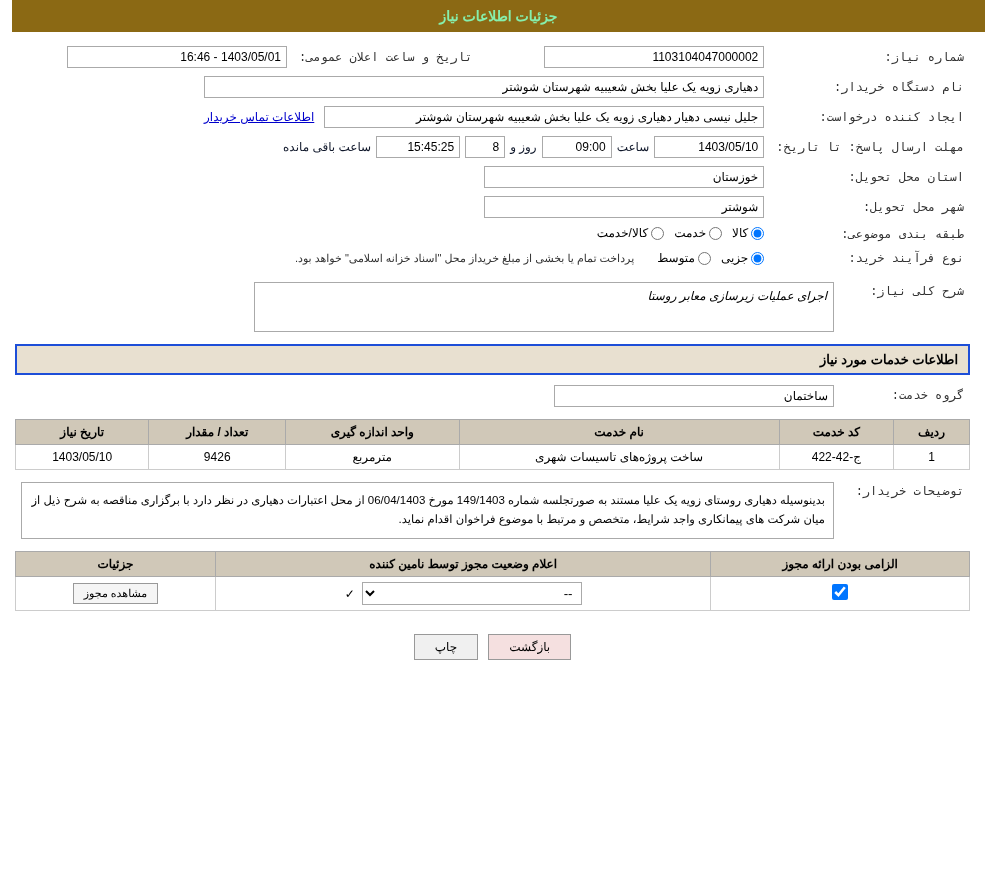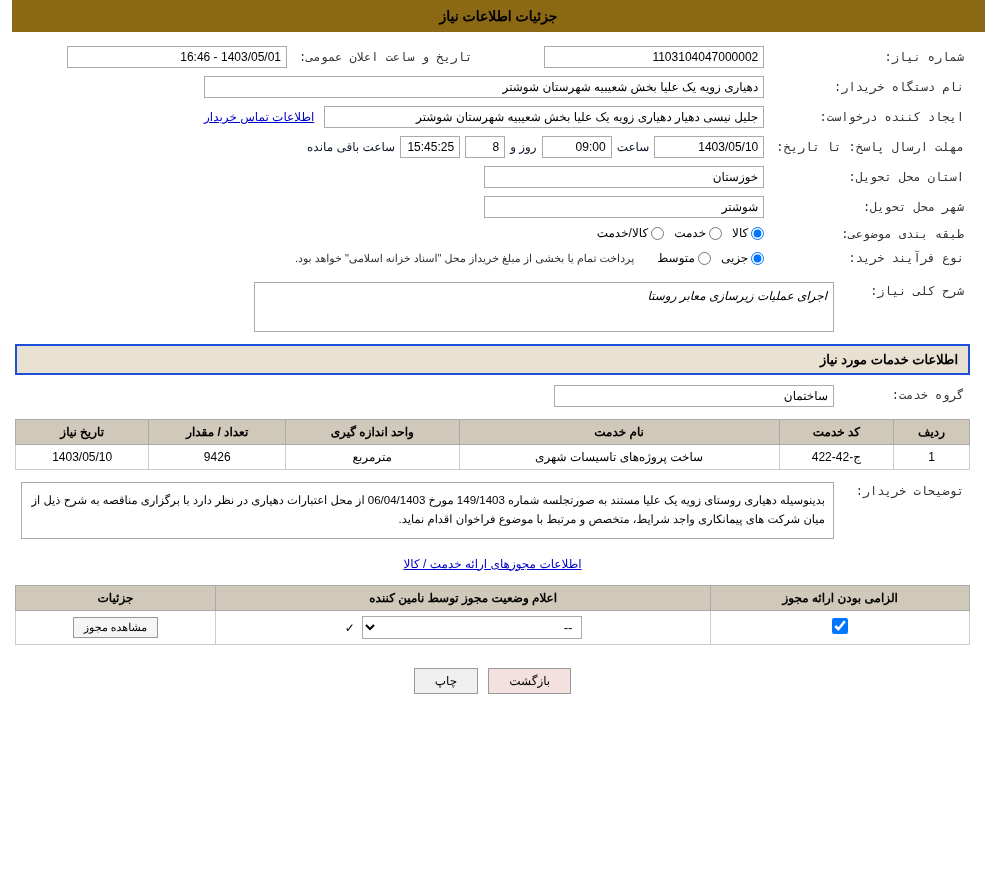--- a/index.html
+++ b/index.html
@@ -10,21 +10,21 @@
       direction: rtl;
     }
     .page-wrapper {
       width: 985px;
       min-height: 875px;
       background: #fff;
       margin: 0 auto;
     }
     .header-bar {
       background: #8B6914;
-      color: #000000;
+      color: #86efac;
       text-align: center;
       padding: 8px 10px;
       font-size: 14px;
       font-weight: bold;
       margin-left: 12px;
     }
     .main-content {
       padding: 10px 15px;
     }
     .info-table {
@@ -245,21 +245,21 @@
       </tr>
       <tr>
         <td class="label-cell">مهلت ارسال پاسخ: تا تاریخ:</td>
         <td class="value-cell" colspan="3">
           <div class="row-flex" style="flex-wrap:wrap; gap:5px;">
             <span class="input-box" style="width:110px;">1403/05/10</span>
             <span class="col-label">ساعت</span>
             <span class="input-box" style="width:70px;">09:00</span>
             <span class="col-label">روز و</span>
             <span class="input-box" style="width:40px;">8</span>
-            <span class="input-box" style="width:60px;">15:45:25</span>
+            <span class="input-box" style="width:84px;">15:45:25</span>
             <span class="col-label">ساعت باقی مانده</span>
           </div>
         </td>
       </tr>
       <tr>
         <td class="label-cell">استان محل تحویل:</td>
         <td class="value-cell" colspan="3">
           <span class="input-box" style="width:280px;">خوزستان</span>
         </td>
       </tr>
@@ -360,23 +360,20 @@
       <tbody>
           <tr>
         <td class="label-cell" style="vertical-align:top; padding-top:6px; width:130px;">توضیحات خریدار:</td>
         <td class="value-cell">
           <div class="buyer-notes">بدینوسیله دهیاری روستای زویه یک علیا مستند به صورتجلسه شماره 149/1403 مورخ 06/04/1403 از محل اعتبارات دهیاری در نظر دارد با برگزاری مناقصه به شرح ذیل از میان شرکت های پیمانکاری واجد شرایط، متخصص و مرتبط با موضوع فراخوان اقدام نماید.</div>
         </td>
       </tr>
     </tbody>
       </table>
 
-    <div style="text-align:center; padding: 6px 0;">
-      <span class="permits-section-link">اطلاعات مجوزهای ارائه خدمت / کالا</span>
-    </div>
 
     <table class="permits-table">
       <thead>
         <tr>
           <th>الزامی بودن ارائه مجوز</th>
           <th>اعلام وضعیت مجوز توسط نامین کننده</th>
           <th>جزئیات</th>
         </tr>
       </thead>
       <tbody id="permits-tbody">

